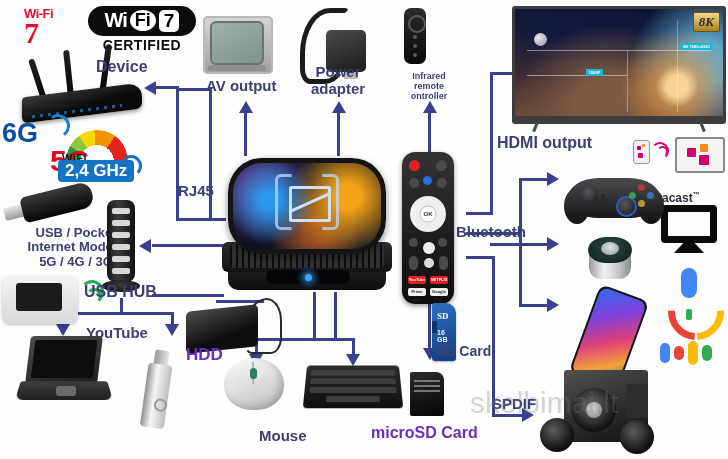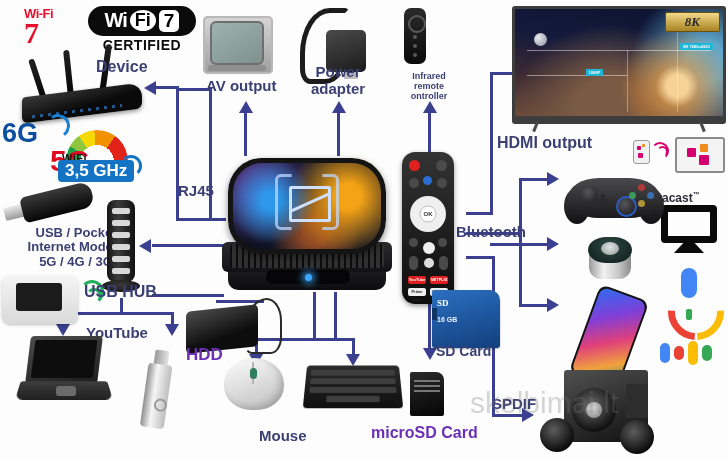--- a/index.html
+++ b/index.html
@@ -92,21 +92,21 @@
       radial-gradient(ellipse at 45% 95%,#7a5a44 0 22%,transparent 60%),
       linear-gradient(190deg,#0a1230 0%,#141a3c 40%,#3b2a33 70%,#6b4a39 100%);}
   .tv .moon{position:absolute;left:9%;top:22%;width:13px;height:13px;border-radius:50%;background:radial-gradient(circle at 35% 35%,#e8e8ef,#8e8e9e);}
   .tv .g1{position:absolute;left:6%;top:38%;right:6%;height:1px;background:rgba(255,255,255,.45);}
   .tv .g2{position:absolute;left:6%;top:62%;width:48%;height:1px;background:rgba(255,255,255,.45);}
   .tv .g3{position:absolute;left:54%;top:38%;bottom:4%;width:1px;background:rgba(255,255,255,.35);}
   .tv .g4{position:absolute;left:78%;top:10%;bottom:4%;width:1px;background:rgba(255,255,255,.3);}
   .tv .tag{position:absolute;background:#1fb6d8;color:#fff;font:700 4px "Liberation Sans",sans-serif;padding:1px 3px;border-radius:1px;}
   .tv .t8k{right:5%;top:32%;}
   .tv .t1080{left:34%;top:56%;}
-  .tv .badge8k{position:absolute;right:6px;top:6px;background:linear-gradient(180deg,#f2d98a,#a8821f);border:1px solid #6c5210;border-radius:2px;padding:1px 19px;color:#2a2a2a;font:900 13px "Liberation Serif",serif;font-style:italic;}
+  .tv .badge8k{position:absolute;right:6px;top:6px;background:linear-gradient(180deg,#f2d98a,#a8821f);border:1px solid #6c5210;border-radius:2px;padding:1px 5px;color:#2a2a2a;font:900 13px "Liberation Serif",serif;font-style:italic;}
   .tv .lg{position:absolute;bottom:-8px;width:3px;height:10px;background:#4a4a4a;}
 
   
   .mira{position:absolute;left:633px;top:137px;width:90px;height:40px;}
   .mira .phone{position:absolute;left:0;top:3px;width:15px;height:22px;background:#f0f0f0;border:1px solid #999;border-radius:3px;}
   .mira .mon{position:absolute;left:42px;top:0;width:46px;height:32px;background:#f4f4f4;border:2px solid #8b8b8b;border-radius:3px;}
   .sq{position:absolute;border-radius:1px;}
   .mira .wv{position:absolute;left:18px;top:5px;width:14px;height:14px;border:2px solid #d4006e;border-radius:50%;border-left-color:transparent;border-bottom-color:transparent;}
   .mira .wv2{position:absolute;left:24px;top:9px;width:7px;height:7px;border:2px solid #d4006e;border-radius:50%;border-left-color:transparent;border-bottom-color:transparent;}
 
@@ -164,21 +164,21 @@
   .mou{position:absolute;left:224px;top:352px;width:62px;height:62px;}
   .mou .bd{position:absolute;left:0;top:6px;width:60px;height:52px;background:linear-gradient(160deg,#fdfdfd,#bdbdbd);border-radius:50% 50% 46% 46%;box-shadow:inset -4px -3px 7px rgba(0,0,0,.18);}
   .mou .sp{position:absolute;left:28px;top:10px;width:2px;height:22px;background:#b5b5b5;}
   .mou .wh{position:absolute;left:26px;top:16px;width:7px;height:11px;background:#2f7d5f;border-radius:4px;}
 
   
   .kbd{position:absolute;left:305px;top:364px;width:96px;height:44px;background:linear-gradient(180deg,#2c2c2c,#0f0f0f);border-radius:4px;transform:perspective(120px) rotateX(14deg);}
   .kbd .k{position:absolute;background:#3e3e3e;border-radius:1px;}
 
   
-  .sd{position:absolute;left:432px;top:290px;width:68px;height:58px;background:linear-gradient(165deg,#2b6fc0,#123f7d);border-radius:3px 10px 3px 3px;box-shadow:0 1px 2px rgba(0,0,0,.3);}
+  .sd{position:absolute;left:432px;top:303px;width:24px;height:58px;background:linear-gradient(165deg,#2b6fc0,#123f7d);border-radius:3px 10px 3px 3px;box-shadow:0 1px 2px rgba(0,0,0,.3);}
   .sd .lab{position:absolute;left:5px;top:8px;color:#fff;font:900 9px "Liberation Serif",serif;}
   .sd .cap{position:absolute;left:5px;top:26px;color:#e8f1ff;font:700 7px "Liberation Sans",sans-serif;}
   .sd .notch{position:absolute;left:0;top:18px;width:5px;height:12px;background:#0e3566;}
 
   
   .msd{position:absolute;left:410px;top:372px;width:34px;height:44px;background:linear-gradient(165deg,#2a2a2a,#050505);border-radius:2px 8px 2px 2px;}
   .msd .ln{position:absolute;left:4px;width:26px;height:2px;background:#777;}
 
   
   .sp21{position:absolute;left:540px;top:370px;width:132px;height:88px;}
@@ -304,21 +304,21 @@
   </div>
   <div class="lbl" style="left:96px;top:58px;font-size:16px;">Device</div>
 
   <div class="b6g">
     <span>6G</span>
     <span class="arc"></span>
   </div>
   <div class="gauge"></div>
   <div class="b5g">5G</div>
   <div class="wifi-word">WiFi</div>
-  <div class="b24">3,5 GHz</div>
+  <div class="b24">2,4 GHz</div>
   <div class="b24wave"></div>
 
   <div class="dongle">
     <div class="d2"></div>
     <div class="d1"></div>
   </div>
   <div class="lbl" style="left:6px;top:226px;font-size:13px;text-align:center;width:140px;">USB / Pocket
 Internet Modem
 5G / 4G / 3G</div>
 

